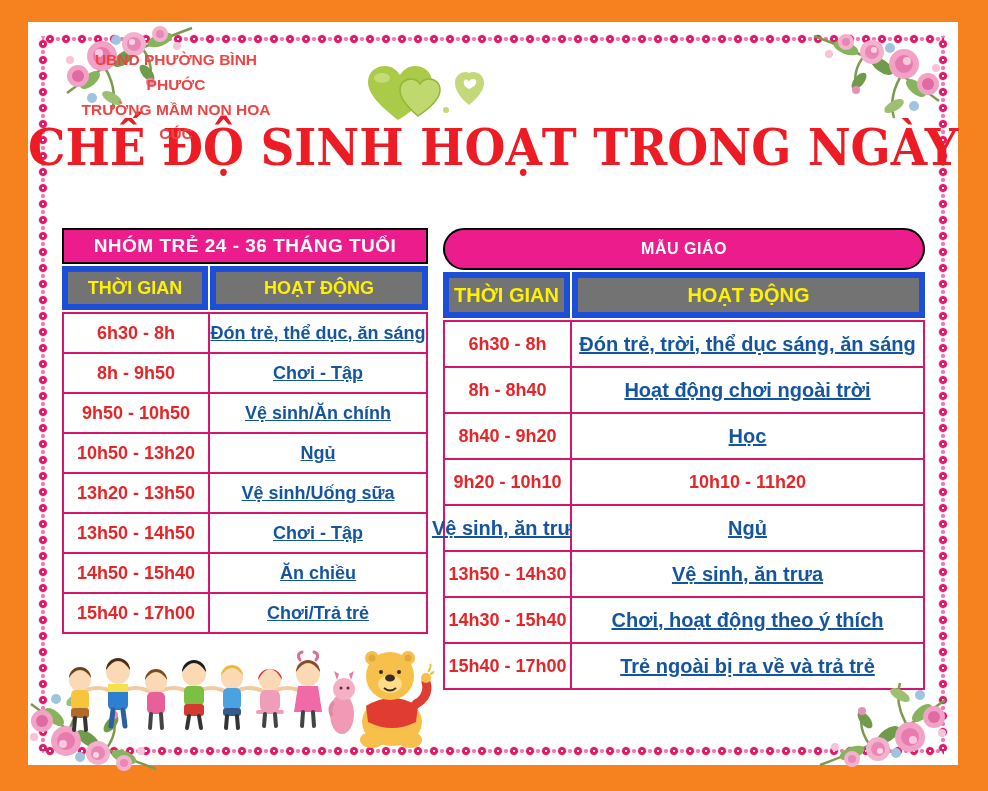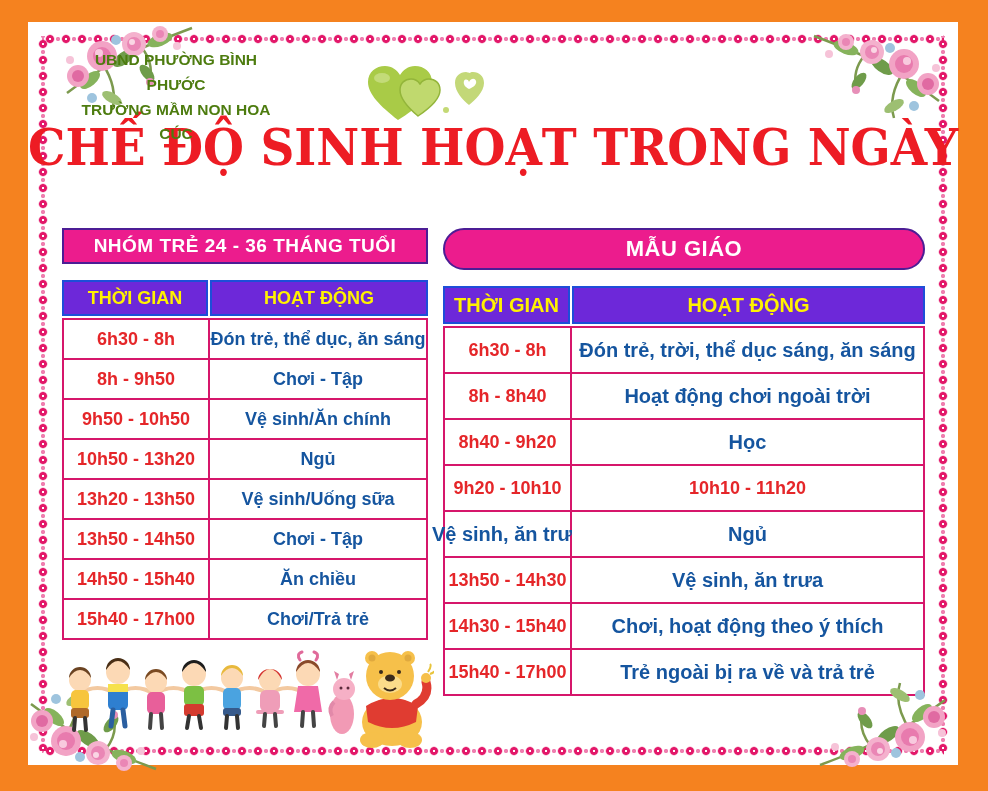--- a/index.html
+++ b/index.html
@@ -32,67 +32,67 @@
       radial-gradient(circle, #ef7fb0 1.7px, transparent 2.5px);
     background-size:12px 16px,12px 16px;
     background-position:50% 0,50% 8px;
     background-repeat:repeat-y;
   }
   .bead-left{left:9px;}
   .bead-right{right:9px;}
 
   .org{
     position:absolute;left:48px;top:26px;width:200px;z-index:3;
-    text-align:center;color:#4d7c0f;font-weight:bold;font-size:15.5px;line-height:1.6;
+    text-align:center;color:#ef4444;font-weight:bold;font-size:15.5px;line-height:1.6;
   }
   .hearts{position:absolute;left:332px;top:36px;z-index:2;}
 
   .poster-title{
     position:absolute;left:0;top:98px;width:100%;text-align:center;z-index:2;
     color:#ED1C24;font-family:"DejaVu Serif","Liberation Serif",serif;
     font-weight:bold;font-size:47px;letter-spacing:0px;white-space:nowrap;
     transform:scaleY(1.06);
   }
 
   .tbl{position:absolute;z-index:2;}
   .tbl-left{left:34px;top:206px;width:366px;}
   .tbl-right{left:415px;top:206px;width:482px;}
 
   .cap{
-    background:#EC1C8D;border:2px solid #4c1d95;color:#ffffff;font-weight:bold;
+    background:#EC1C8D;border:2px solid #000000;color:#ffffff;font-weight:bold;
     display:flex;align-items:center;justify-content:center;letter-spacing:.5px;
   }
   .tbl-left .cap{height:32px;font-size:19px;}
-  .tbl-right .cap{height:38px;font-size:22px;border-radius:21px;}
+  .tbl-right .cap{height:38px;font-size:16px;border-radius:21px;}
 
   .colrow{display:grid;margin-top:2px;column-gap:2px;}
   .tbl-left .colrow{grid-template-columns:146px 1fr;}
   .tbl-right .colrow{grid-template-columns:127px 1fr;}
   .colcell{
-    background:#6d28d9;border:2px solid #1d4ed8;color:#FFF200;font-weight:bold;
-    display:flex;align-items:center;justify-content:center;margin-top:14px;
+    background:#737373;border:6px solid #1d4ed8;color:#FFF200;font-weight:bold;
+    display:flex;align-items:center;justify-content:center;
   }
   .tbl-left .colcell{height:32px;font-size:18px;}
   .tbl-right .colcell{height:34px;font-size:20px;}
 
   .tbody{
     display:grid;margin-top:2px;
     border-left:2px solid #D6166B;border-top:2px solid #D6166B;
   }
   .tbl-left .tbody{grid-template-columns:146px 1fr;}
   .tbl-right .tbody{grid-template-columns:127px 1fr;}
   .cell{
     border-right:2px solid #D6166B;border-bottom:2px solid #D6166B;
     display:flex;align-items:center;justify-content:center;
     background:#ffffff;white-space:nowrap;
   }
   .tbl-left .cell{height:38px;}
   .tbl-right .cell{height:44px;}
   .time{color:#E52629;font-weight:bold;font-size:18px;}
-  .act{color:#15559F;font-weight:bold;}
+  .act{color:#15559F;font-weight:bold;text-decoration:underline;}
   .tbl-left .act{font-size:18px;}
   .tbl-right .act{font-size:20px;}
 
   .deco{position:absolute;z-index:3;}
   .kids{left:32px;top:620px;}
   .pooh{left:296px;top:612px;}
   .fl{width:170px;height:100px;}
   .fl-tl{left:14px;top:-4px;}
   .fl-tr{right:-6px;top:4px;transform:scaleX(-1);}
   .fl-bl{left:-22px;bottom:-14px;transform:scaleY(-1);}

